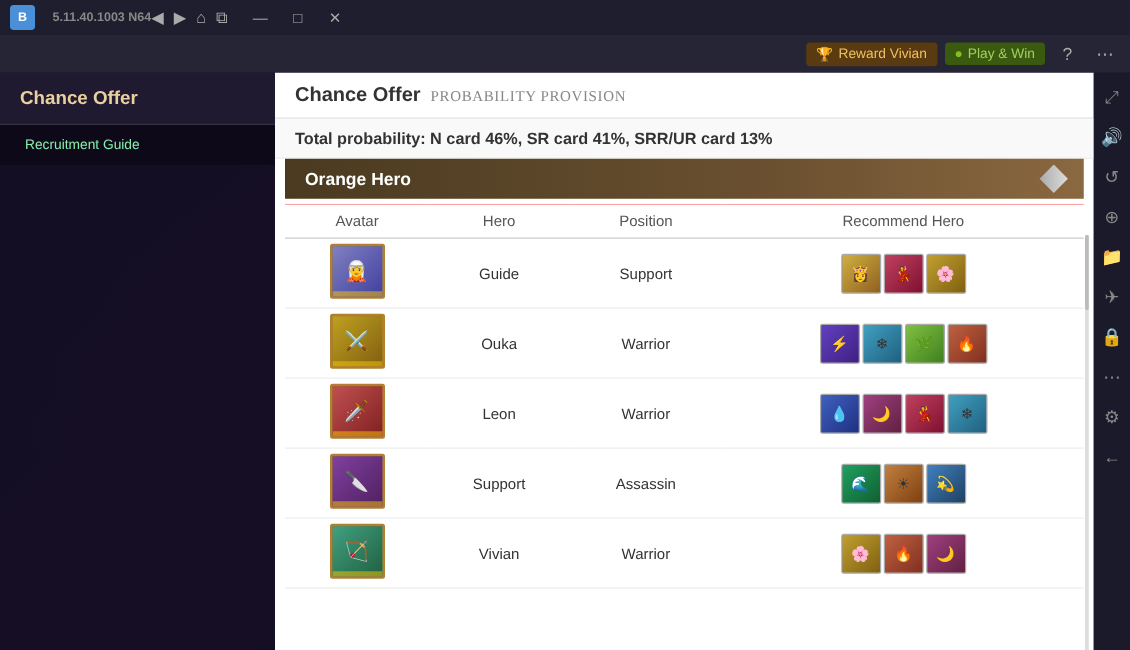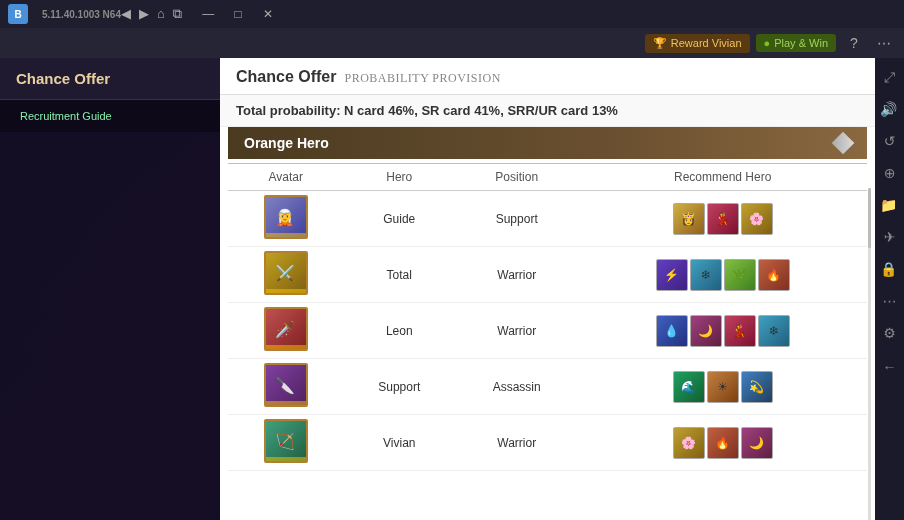--- a/index.html
+++ b/index.html
@@ -413,21 +413,21 @@
             <td>
               <div class="bond-group">
                 <div class="bond-avatar bond-1">👸</div>
                 <div class="bond-avatar bond-2">💃</div>
                 <div class="bond-avatar bond-3">🌸</div>
               </div>
             </td>
           </tr>
           <tr>
             <td><div class="avatar-cell av-ouka"><div class="avatar-inner">⚔️</div></div></td>
-            <td>Total</td>
+            <td>Ouka</td>
             <td>Warrior</td>
             <td>
               <div class="bond-group">
                 <div class="bond-avatar bond-4">⚡</div>
                 <div class="bond-avatar bond-5">❄</div>
                 <div class="bond-avatar bond-6">🌿</div>
                 <div class="bond-avatar bond-7">🔥</div>
               </div>
             </td>
           </tr>

